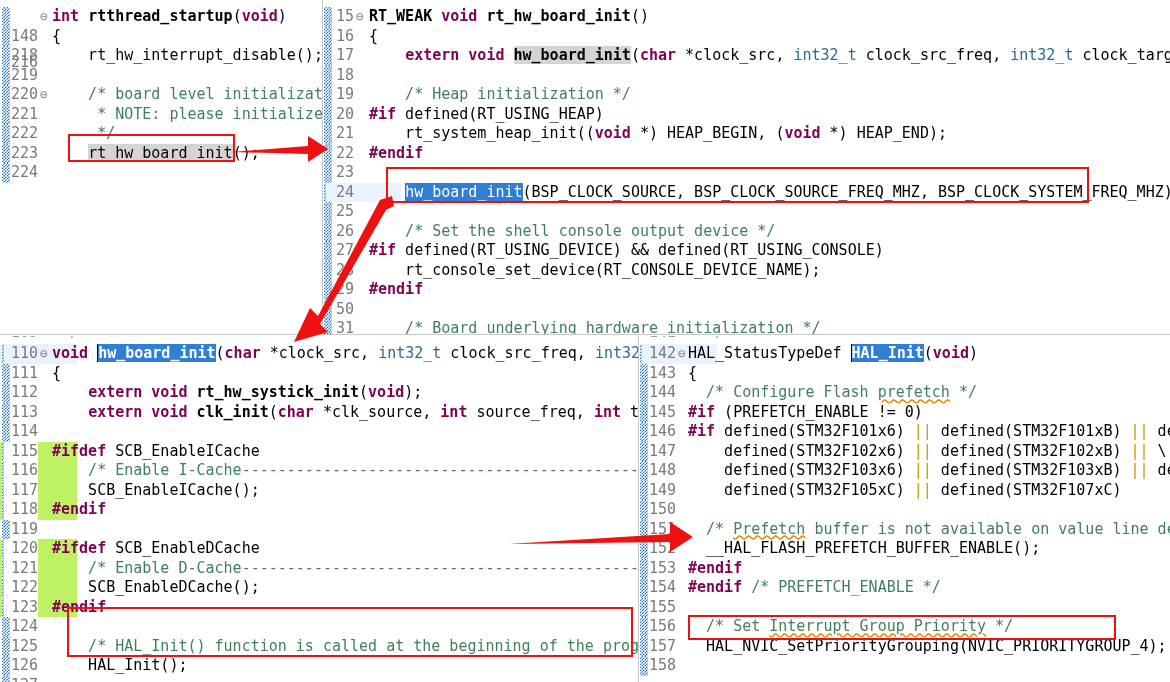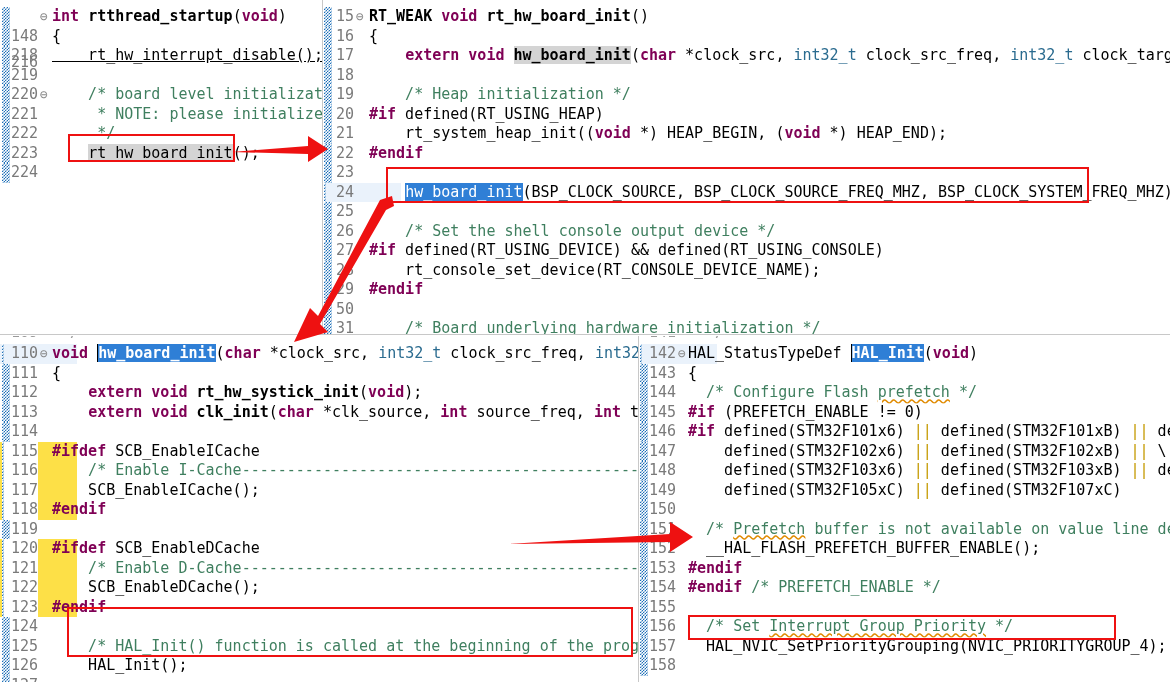--- a/index.html
+++ b/index.html
@@ -29,21 +29,21 @@
   
   .kw{color:#7f0055;font-weight:bold;}
   .pp{color:#7f0055;font-weight:bold;}
   .cm{color:#3f7f5f;}
   .ty{color:#2a6b8f;}
   .fn{font-weight:bold;}
   .bold{font-weight:bold;}
   .occ{background:#d4d4d4;}
   .sel{background:#2f7fd6;color:#ffffff;}
   .cur{background:#eaf2fb;}
-  .blk{background:#fde047;}
+  .blk{background:#bef264;}
   .caret{border-left:1px solid #000;}
   .sq{text-decoration:underline wavy #e08a00;}
 
   
   .obox{position:absolute;border:2.5px solid #ee1111;box-sizing:border-box;}
   .cn{position:absolute;color:#ff4d4d;font-weight:bold;
       font-family:"DejaVu Sans","Liberation Sans",sans-serif;font-size:16px;white-space:nowrap;}
   .arrow{position:absolute;}
 </style>
 </head>
@@ -68,21 +68,21 @@
 
       <div class="row">
         <div class="chg" style="left:2px;"></div>
         <div class="ln" style="left:4px;width:34px;">148</div>
         <div class="code" style="left:52px;">{</div>
       </div>
 
       <div class="row">
         <div class="chg" style="left:2px;"></div>
         <div class="ln" style="left:4px;width:34px;">218</div>
-        <div class="code" style="left:52px;text-decoration:underline;">    rt_hw_interrupt_disable();</div>
+        <div class="code" style="left:52px;">    rt_hw_interrupt_disable();</div>
       </div>
 
       <div class="row">
         <div class="chg" style="left:2px;"></div>
         <div class="ln" style="left:4px;width:34px;">219</div>
         <div class="code" style="left:52px;"></div>
       </div>
 
       <div class="row">
         <div class="chg" style="left:2px;"></div>

